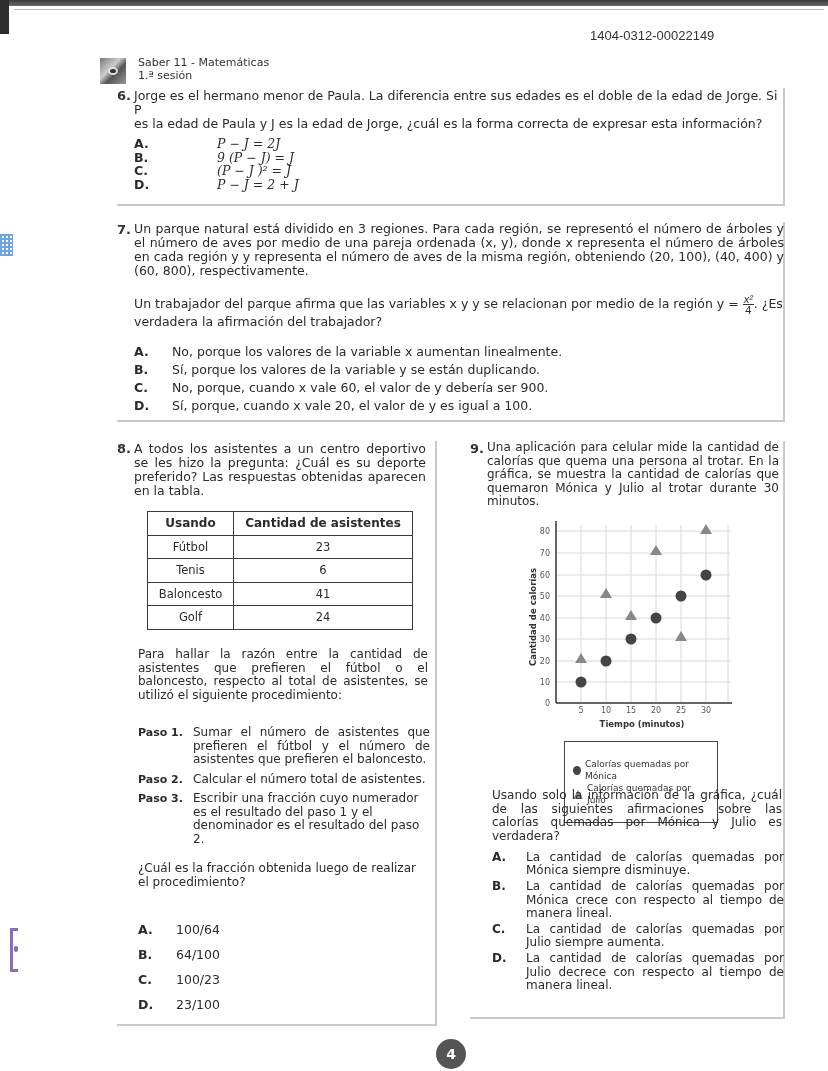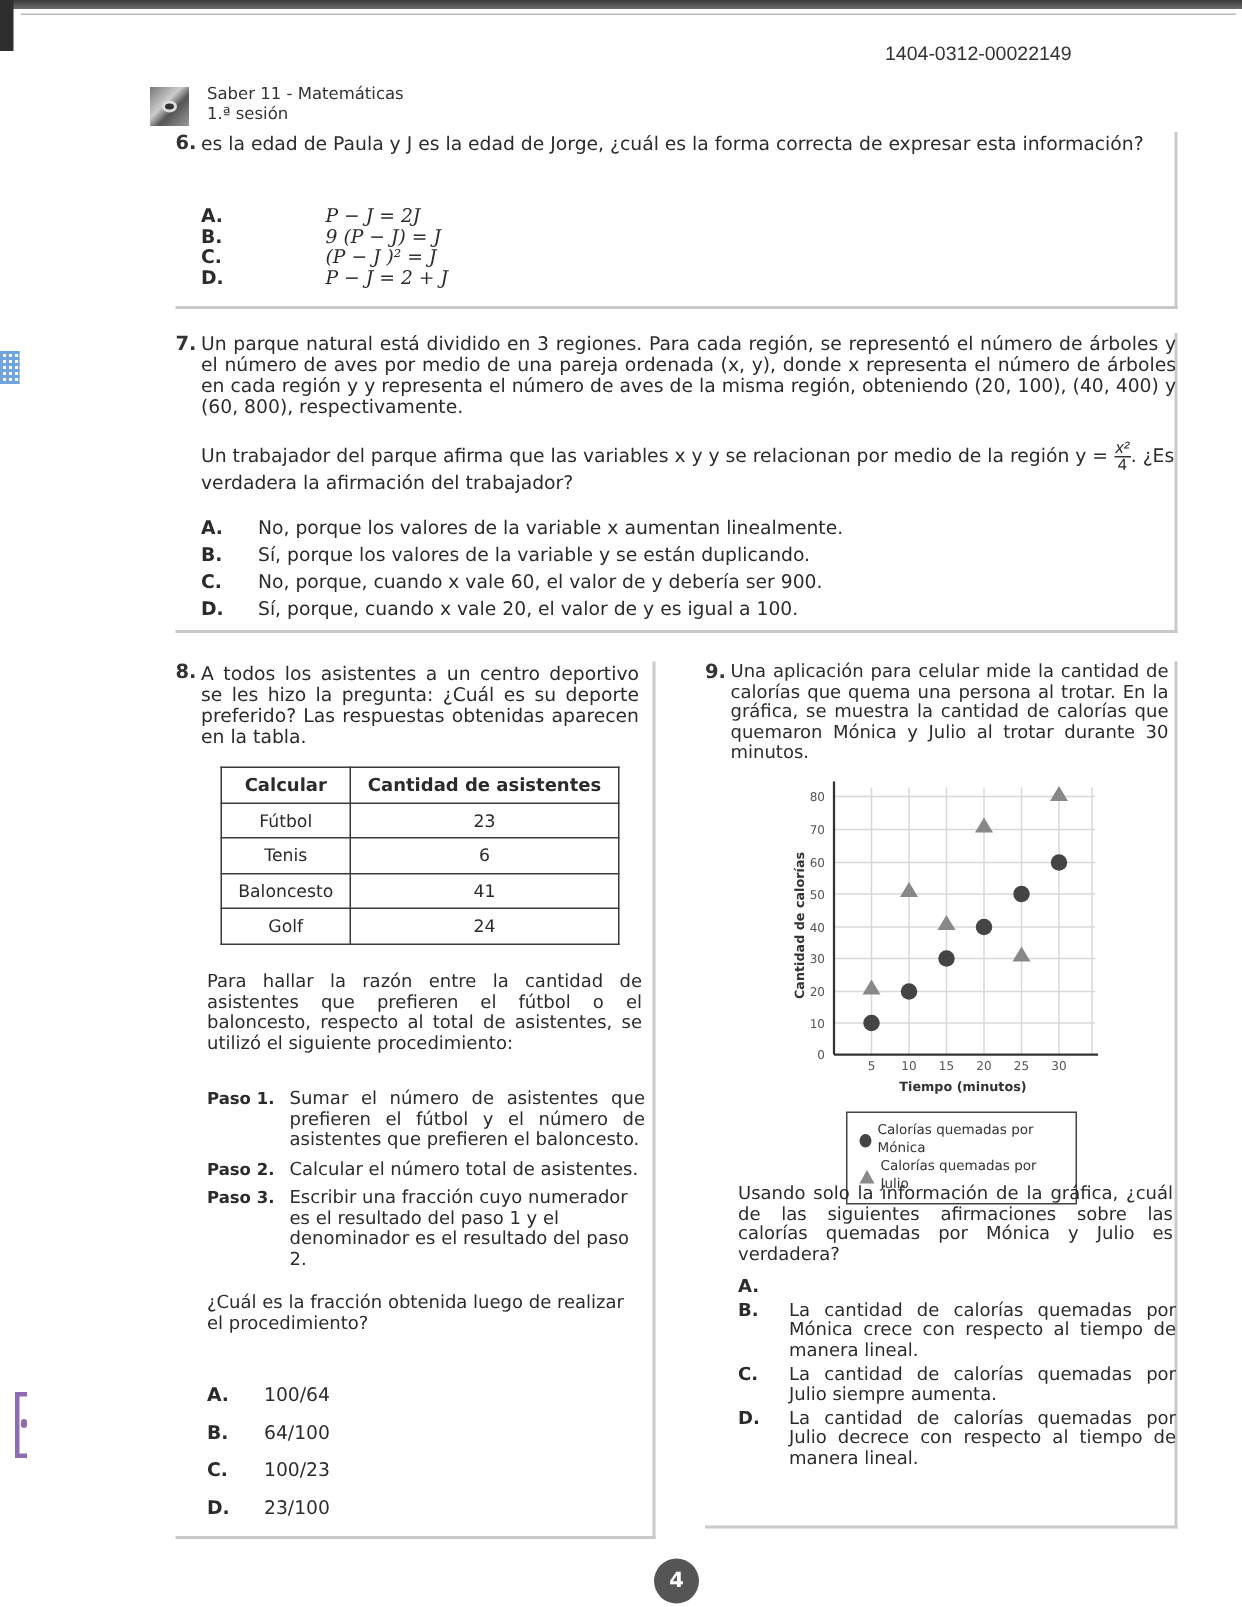--- a/index.html
+++ b/index.html
@@ -28,21 +28,21 @@
   .frac .num { display: block; border-bottom: 1px solid #333; padding: 0 1px; }
   .frac .den { display: block; font-style: normal; }
 
   table.sports { border-collapse: collapse; font-size: 11.5px; }
   table.sports th, table.sports td { border: 1.5px solid #3a3a3a; text-align: center; height: 23.5px; padding: 0 6px; }
   table.sports th { font-weight: bold; font-size: 12px; }
   .paso { display: flex; font-size: 12px; line-height: 13.5px; margin-bottom: 6px; }
   .paso-label { font-weight: bold; width: 55px; flex-shrink: 0; font-size: 11px; }
 
   .chart { position: absolute; }
-  .legend { position: absolute; border: 1.5px solid #444; font-size: 9px; padding: 6px 8px; line-height: 12px; color: #333; }
+  .legend { position: absolute; border: 1.5px solid #444; font-size: 9px; padding: 16px 8px; line-height: 12px; color: #333; }
   .legend-row { display: flex; align-items: center; gap: 4px; }
   .lg-circle { width: 9px; height: 9px; border-radius: 50%; background: #444; display: inline-block; }
   .lg-tri { width: 0; height: 0; border-left: 5px solid transparent; border-right: 5px solid transparent; border-bottom: 9px solid #888; display: inline-block; }
 
   .page-num { position: absolute; left: 436px; top: 1039px; width: 30px; height: 30px; border-radius: 50%; background: #555; color: #fff; font-weight: bold; font-size: 14px; display: flex; align-items: center; justify-content: center; }
 </style>
 </head>
 <body>
 
 <div class="topbar"></div>
@@ -58,20 +58,21 @@
     <div class="eye"></div>
   </div>
 <div class="header-title">
   <div>Saber 11 - Matemáticas</div>
   <div>1.ª sesión</div>
 </div>
 
 <div class="section" style="left:117px; top:88px; width:668px; height:118px;">
   <span class="qnum">6.</span>
   <div class="qtext" style="position:absolute; left:17px; top:1px; width:650px;">
+    <div>Jorge es el hermano menor de Paula. La diferencia entre sus edades es el doble de la edad de Jorge. Si P</div>
     <div>es la edad de Paula y J es la edad de Jorge, ¿cuál es la forma correcta de expresar esta información?</div>
   </div>
   <ul class="opts" style="position:absolute; left:17px; top:49px;">
     <li class="opt">
         <span class="opt-letter">A.</span>
         <span class="math">P − J = 2J</span>
       </li>
     <li class="opt">
         <span class="opt-letter">B.</span>
         <span class="math">9 (P − J) = J</span>
@@ -112,21 +113,21 @@
       </li>
   </ul>
 </div>
 
 <div class="section" style="left:117px; top:441px; width:320px; height:585px;">
   <span class="qnum">8.</span>
   <div class="qtext" style="position:absolute; left:17px; top:1px; width:292px; text-align:justify;">A todos los asistentes a un centro deportivo se les hizo la pregunta: ¿Cuál es su deporte preferido? Las respuestas obtenidas aparecen en la tabla.</div>
   <table class="sports" style="position:absolute; left:30px; top:70px; width:266px;">
     <thead>
       <tr>
-        <th style="width:86px;">Calcular</th>
+        <th style="width:86px;">Usando</th>
         <th>Cantidad de asistentes</th>
       </tr>
     </thead>
     <tbody>
       <tr>
           <td>Fútbol</td>
           <td>23</td>
         </tr>
       <tr>
           <td>Tenis</td>
@@ -251,20 +252,21 @@
     <div class="legend-row">
         <span class="lg-tri"></span>
         <span>Calorías quemadas por Julio</span>
       </div>
   </div>
 
   <div class="qtext" style="position:absolute; left:22px; top:348px; width:290px; font-size:12px; line-height:13.5px; text-align:justify;">Usando solo la información de la gráfica, ¿cuál de las siguientes afirmaciones sobre las calorías quemadas por Mónica y Julio es verdadera?</div>
   <ul class="opts" style="position:absolute; left:22px; top:410px; width:292px;">
     <li class="opt" style="font-size:12px; line-height:13.2px; margin-bottom:3px;">
         <span class="opt-letter" style="width:34px;">A.</span>
+        <span style="text-align:justify;">La cantidad de calorías quemadas por Mónica siempre disminuye.</span>
       </li>
     <li class="opt" style="font-size:12px; line-height:13.2px; margin-bottom:3px;">
         <span class="opt-letter" style="width:34px;">B.</span>
         <span style="text-align:justify;">La cantidad de calorías quemadas por Mónica crece con respecto al tiempo de manera lineal.</span>
       </li>
     <li class="opt" style="font-size:12px; line-height:13.2px; margin-bottom:3px;">
         <span class="opt-letter" style="width:34px;">C.</span>
         <span style="text-align:justify;">La cantidad de calorías quemadas por Julio siempre aumenta.</span>
       </li>
     <li class="opt" style="font-size:12px; line-height:13.2px;">

